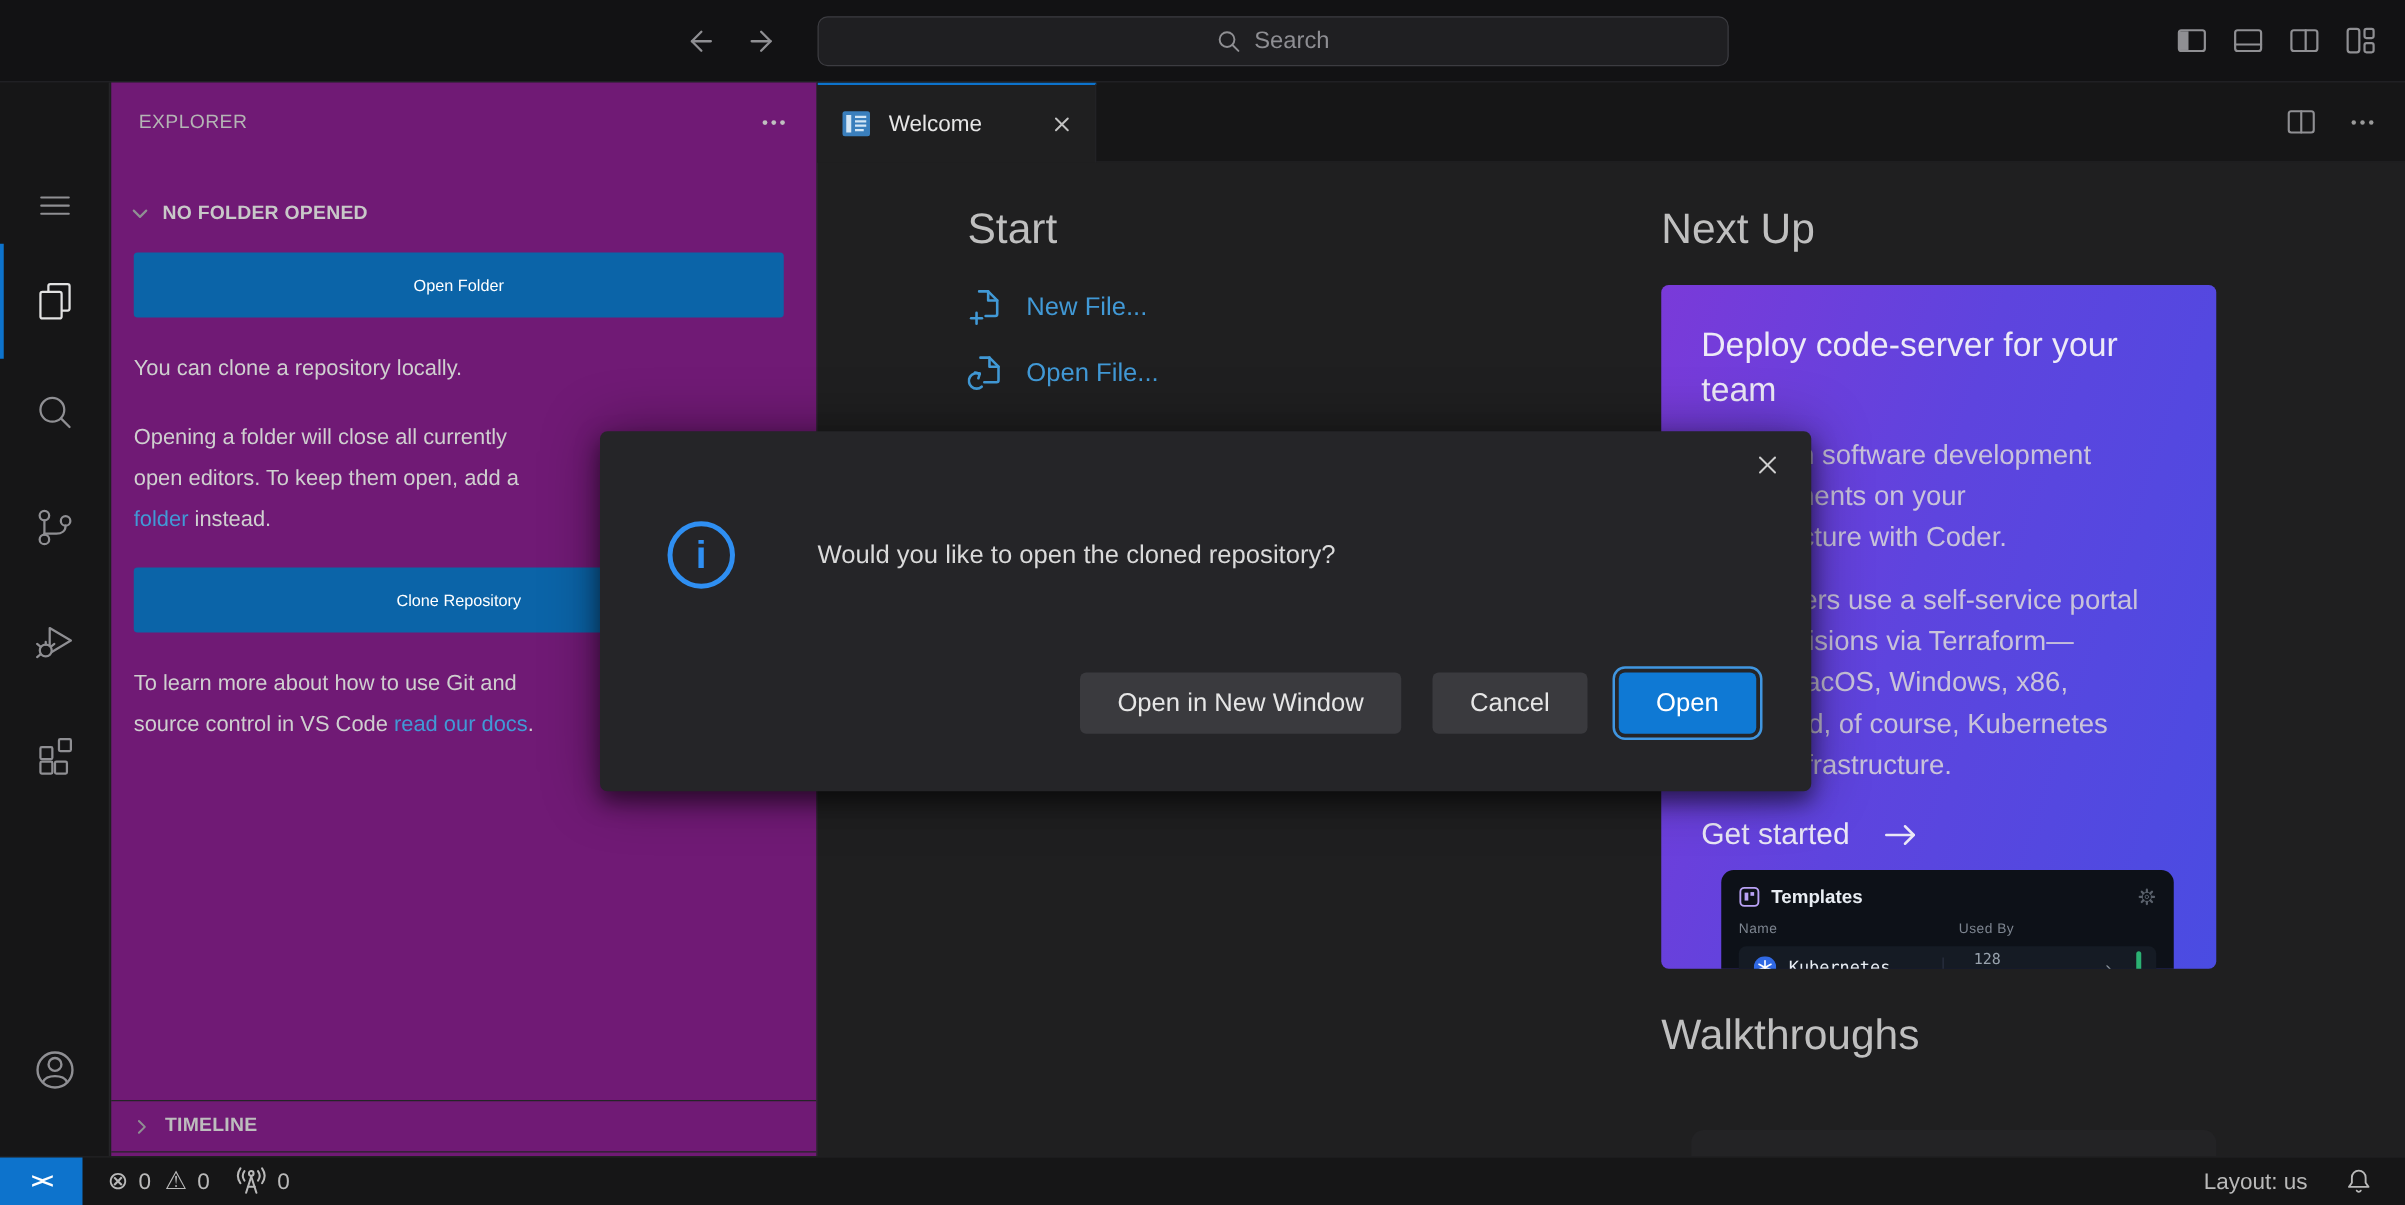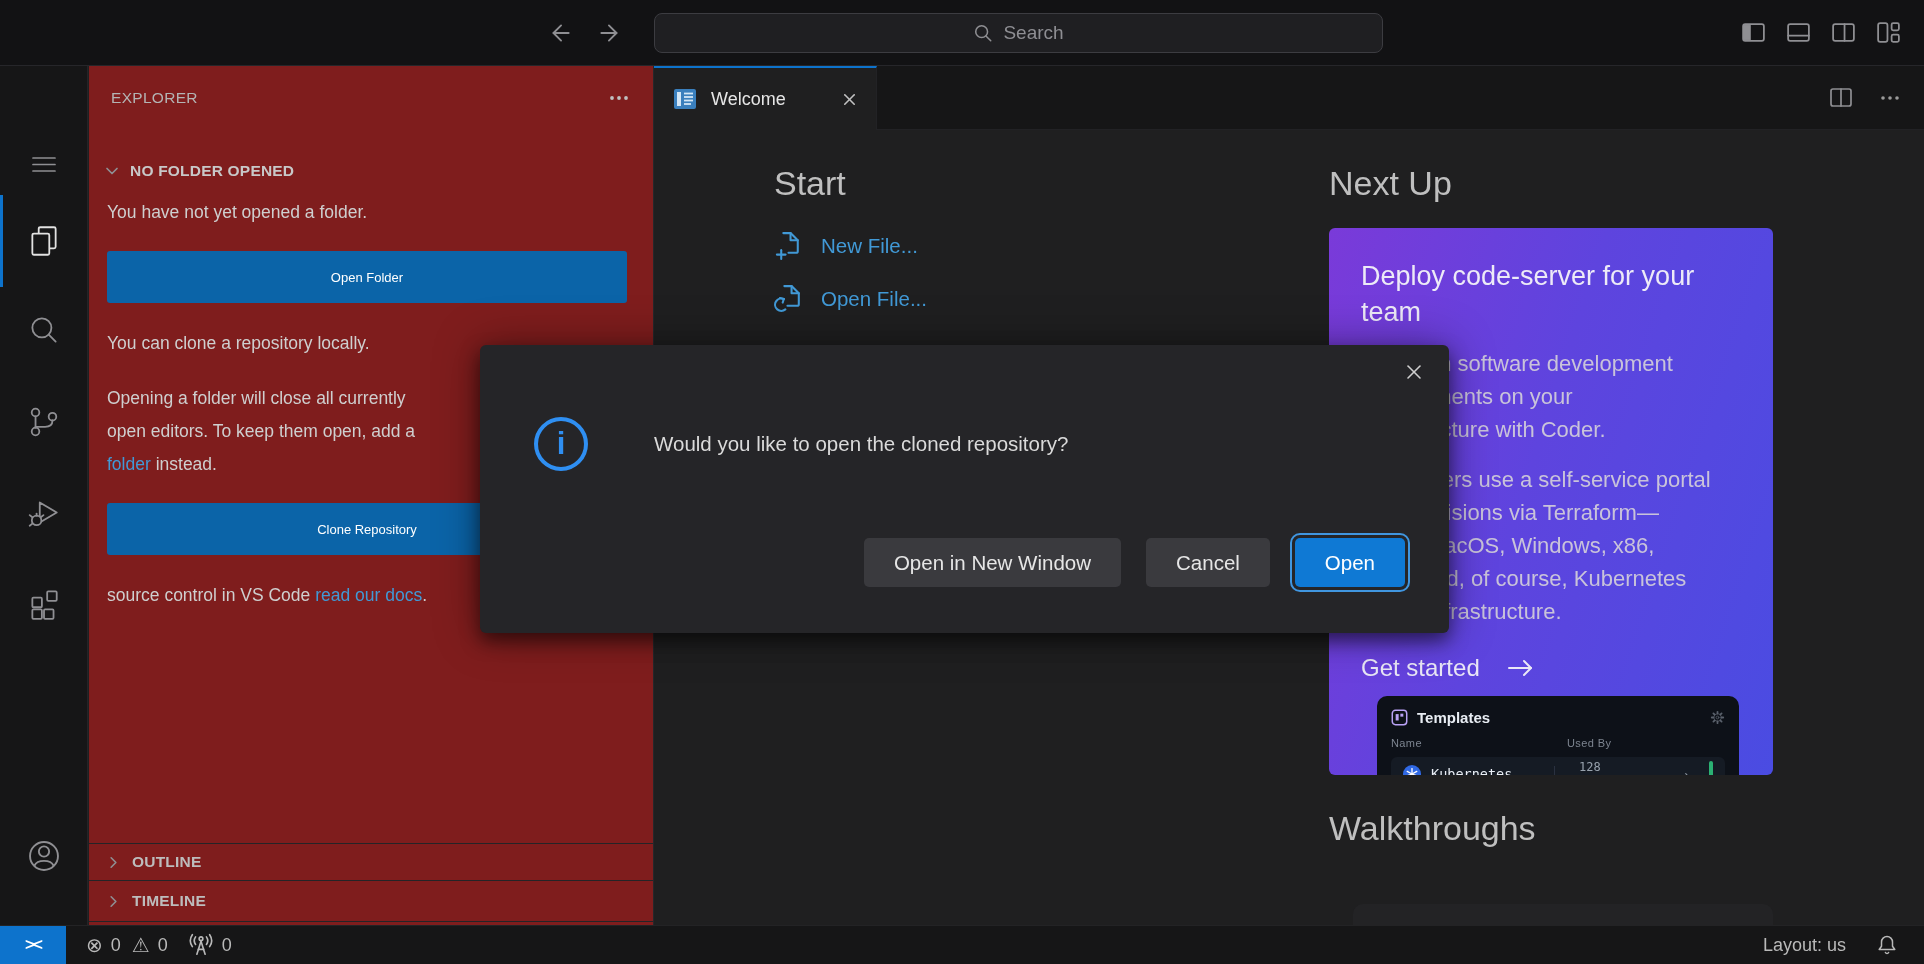--- a/index.html
+++ b/index.html
@@ -22,21 +22,21 @@
   .tb-icons > span { cursor:pointer; }
 
   
   .activitybar { position:absolute; left:0; top:66px; width:88px; height:859px; background:#161617;
     border-right:1px solid #242427; }
   .ab-item { position:absolute; left:0; width:88px; height:72px; display:flex; align-items:center; justify-content:center; cursor:pointer; }
   .ab-item.active::before { content:""; position:absolute; left:0; top:-10px; bottom:-10px; width:3px; background:#0d73cc; }
   .ab-item.active .ic { stroke:#e2e2e2; }
 
   
-  .sidebar { position:absolute; left:89px; top:66px; width:565px; height:859px; background:#7f1d1d;
+  .sidebar { position:absolute; left:89px; top:66px; width:565px; height:859px; background:#701a75;
     border-right:1px solid #27272a; color:#cfcfcf; }
   .sb-header { height:64px; display:flex; align-items:center; padding:0 22px; }
   .sb-title { font-size:15.5px; color:#b4b4b4; letter-spacing:.3px; }
   .sb-more { margin-left:auto; cursor:pointer; }
   .sb-section { margin-top:14px; height:36px; display:flex; align-items:flex-end; gap:9px; padding-left:14px; cursor:pointer; }
   .sb-section-label { font-size:15.5px; font-weight:700; color:#c8c8c8; letter-spacing:.2px; }
   .sb-body { padding:0 26px 0 18px; }
   .sb-text { font-size:17.5px; line-height:33px; color:#cfcfcf; }
   .mt16 { margin-top:16px; } .mt22 { margin-top:22px; } .mt24 { margin-top:24px; }
   .btn-block { margin-top:22px; width:100%; height:52px; background:#0b64a8; border:none; border-radius:3px;
@@ -280,40 +280,32 @@
     </div>
     <div class="sb-section">
       <span>
         <svg width="18" height="18" viewBox="0 0 18 18" class="ic">
             <path d="M4 6.5 L9 11.5 L14 6.5"></path>
           </svg>
       </span>
       <span class="sb-section-label">NO FOLDER OPENED</span>
     </div>
     <div class="sb-body">
-      <div class="sb-text mt16">You have not yet opened a folder.</div>
       <button class="btn-block">Open Folder</button>
       <div class="sb-text mt24 nowrap">You can clone a repository locally.</div>
       <div class="sb-text mt22">
         <div class="nowrap">Opening a folder will close all currently</div>
         <div class="nowrap">open editors. To keep them open, add a</div>
         <div class="nowrap"><span class="link">folder</span><span> instead.</span></div>
       </div>
       <button class="btn-block mt24">Clone Repository</button>
       <div class="sb-text mt24">
+        <div class="nowrap">To learn more about how to use Git and</div>
         <div class="nowrap"><span>source control in VS Code </span><span class="link">read our docs</span><span>.</span></div>
       </div>
-    </div>
-    <div class="panel-row row-outline">
-      <span>
-        <svg width="17" height="17" viewBox="0 0 18 18" class="ic">
-            <path d="M6.5 4 L11.5 9 L6.5 14"></path>
-          </svg>
-      </span>
-      <span class="panel-row-label">OUTLINE</span>
     </div>
     <div class="panel-row row-timeline">
       <span>
         <svg width="17" height="17" viewBox="0 0 18 18" class="ic">
             <path d="M6.5 4 L11.5 9 L6.5 14"></path>
           </svg>
       </span>
       <span class="panel-row-label">TIMELINE</span>
     </div>
   </div>

